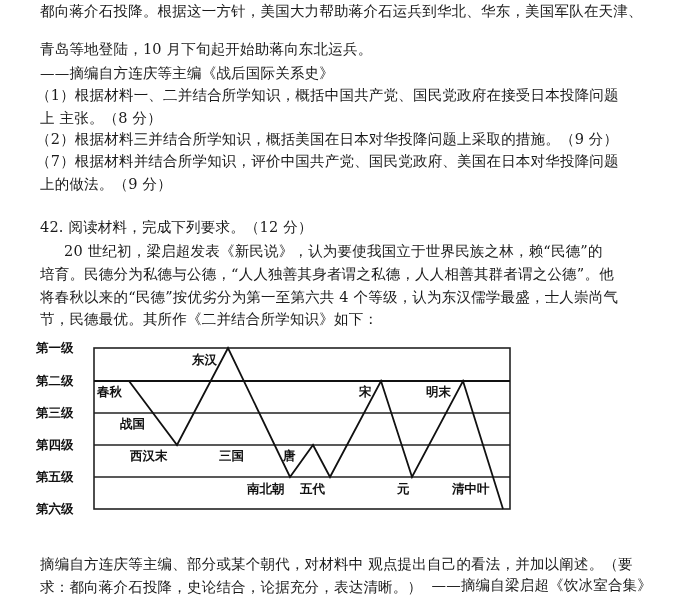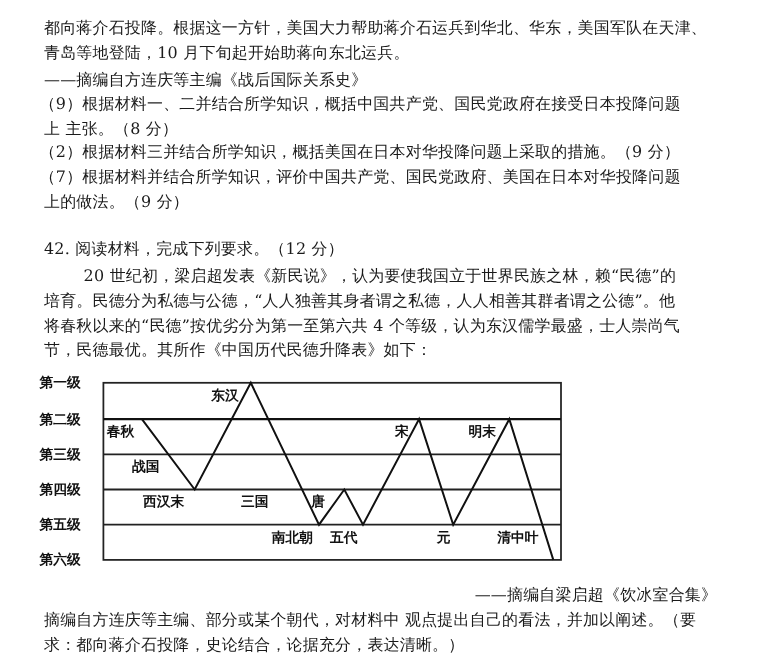--- a/index.html
+++ b/index.html
@@ -1,42 +1,42 @@
 <!DOCTYPE html>
 <html><head>
 <meta charset="utf-8">
 <style>
   html, body { margin:0; padding:0; background:#ffffff; }
   body { width:692px; height:605px; position:relative; overflow:hidden;
          font-family:"DejaVu Serif", "Liberation Serif", serif; color:#1a1a1a; }
   .line { position:absolute; left:40px; font-size:14.5px; line-height:18px; white-space:nowrap; letter-spacing:0.2px; }
-  .indent { left:76px; }
-  .src-right { left:auto; right:40px; }
+  .indent { left:64px; }
+  .src-right { left:auto; right:40px;margin-top:44px; }
   #chart { position:absolute; left:30px; top:338px; }
   .ylab { font-family:"DejaVu Sans", "Liberation Sans", sans-serif; font-weight:bold; font-size:12.5px; fill:#111; }
   .plab { font-family:"DejaVu Sans", "Liberation Sans", sans-serif; font-weight:bold; font-size:12.5px; fill:#111; }
 </style>
 </head>
 <body>
 
-<div class="line" style="top:17px">都向蒋介石投降。根据这一方针，美国大力帮助蒋介石运兵到华北、华东，美国军队在天津、</div>
+<div class="line" style="top:2px">都向蒋介石投降。根据这一方针，美国大力帮助蒋介石运兵到华北、华东，美国军队在天津、</div>
 <div class="line" style="top:40px">青岛等地登陆，10 月下旬起开始助蒋向东北运兵。</div>
 <div class="line" style="top:64px">——摘编自方连庆等主编《战后国际关系史》</div>
 
-<div class="line" style="top:86px; left:36px">（9）根据材料一、二并结合所学知识，概括中国共产党、国民党政府在接受日本投降问题</div>
+<div class="line" style="top:86px; left:36px">（1）根据材料一、二并结合所学知识，概括中国共产党、国民党政府在接受日本投降问题</div>
 <div class="line" style="top:109px">上  主张。（8 分）</div>
 <div class="line" style="top:130px; left:36px">（2）根据材料三并结合所学知识，概括美国在日本对华投降问题上采取的措施。（9 分）</div>
 <div class="line" style="top:152px; left:36px">（7）根据材料并结合所学知识，评价中国共产党、国民党政府、美国在日本对华投降问题</div>
 <div class="line" style="top:175px">上的做法。（9 分）</div>
 
 <div class="line" style="top:218px">42. 阅读材料，完成下列要求。（12 分）</div>
 <div class="line indent" style="top:242px">20 世纪初，梁启超发表《新民说》，认为要使我国立于世界民族之林，赖“民德”的</div>
 <div class="line" style="top:265px">培育。民德分为私德与公德，“人人独善其身者谓之私德，人人相善其群者谓之公德”。他</div>
 <div class="line" style="top:288px">将春秋以来的“民德”按优劣分为第一至第六共 4 个等级，认为东汉儒学最盛，士人崇尚气</div>
-<div class="line" style="top:310px">节，民德最优。其所作《中国历代民德升降表》如下：</div>
+<div class="line" style="top:310px">节，民德最优。其所作《二并结合所学知识》如下：</div>
 
 <svg id="chart" width="500" height="185" viewBox="30 338 500 185">
 
   <rect x="94" y="348" width="416" height="161" fill="none" stroke="#222" stroke-width="1.6"></rect>
 
   <line x1="94" y1="381" x2="510" y2="381" stroke="#111" stroke-width="2.2"></line>
   <line x1="94" y1="413" x2="510" y2="413" stroke="#222" stroke-width="1.6"></line>
   <line x1="94" y1="445" x2="510" y2="445" stroke="#222" stroke-width="1.6"></line>
   <line x1="94" y1="477" x2="510" y2="477" stroke="#222" stroke-width="1.6"></line>
 

